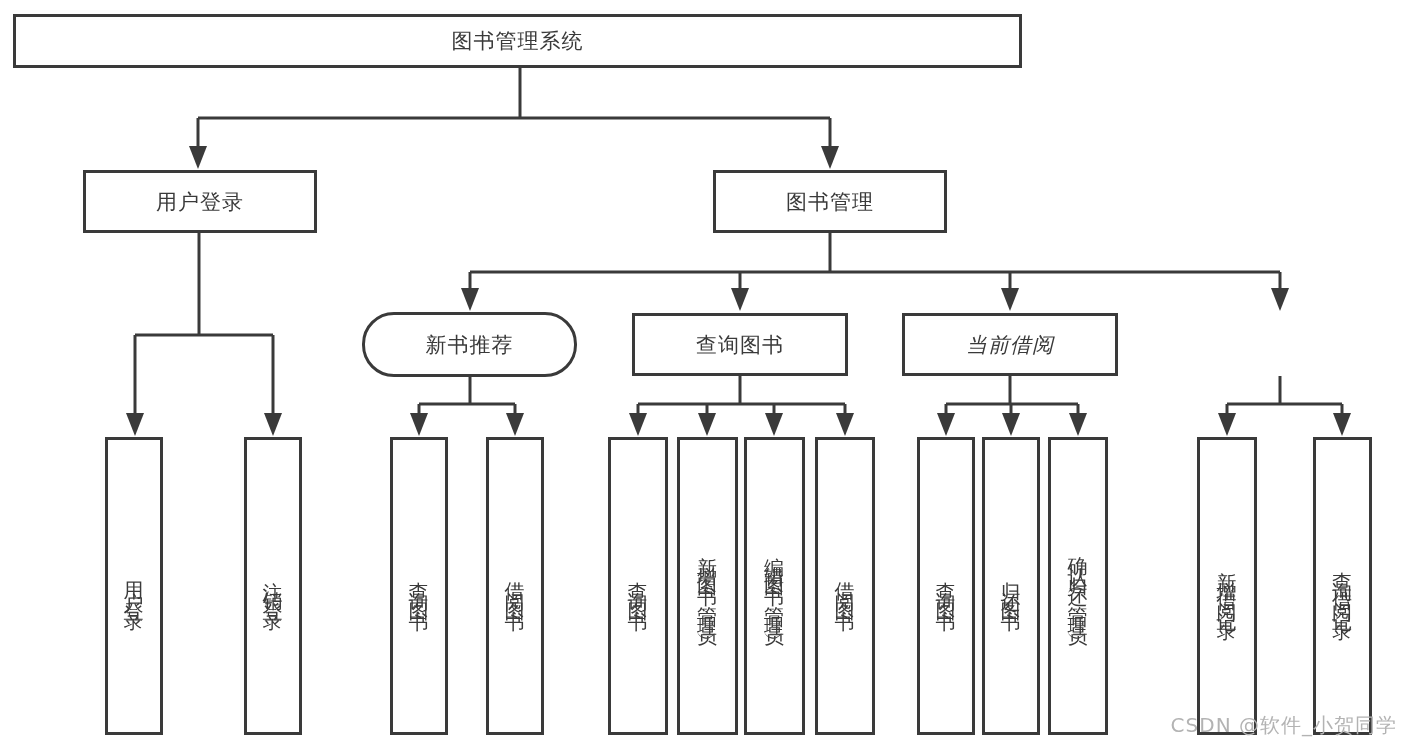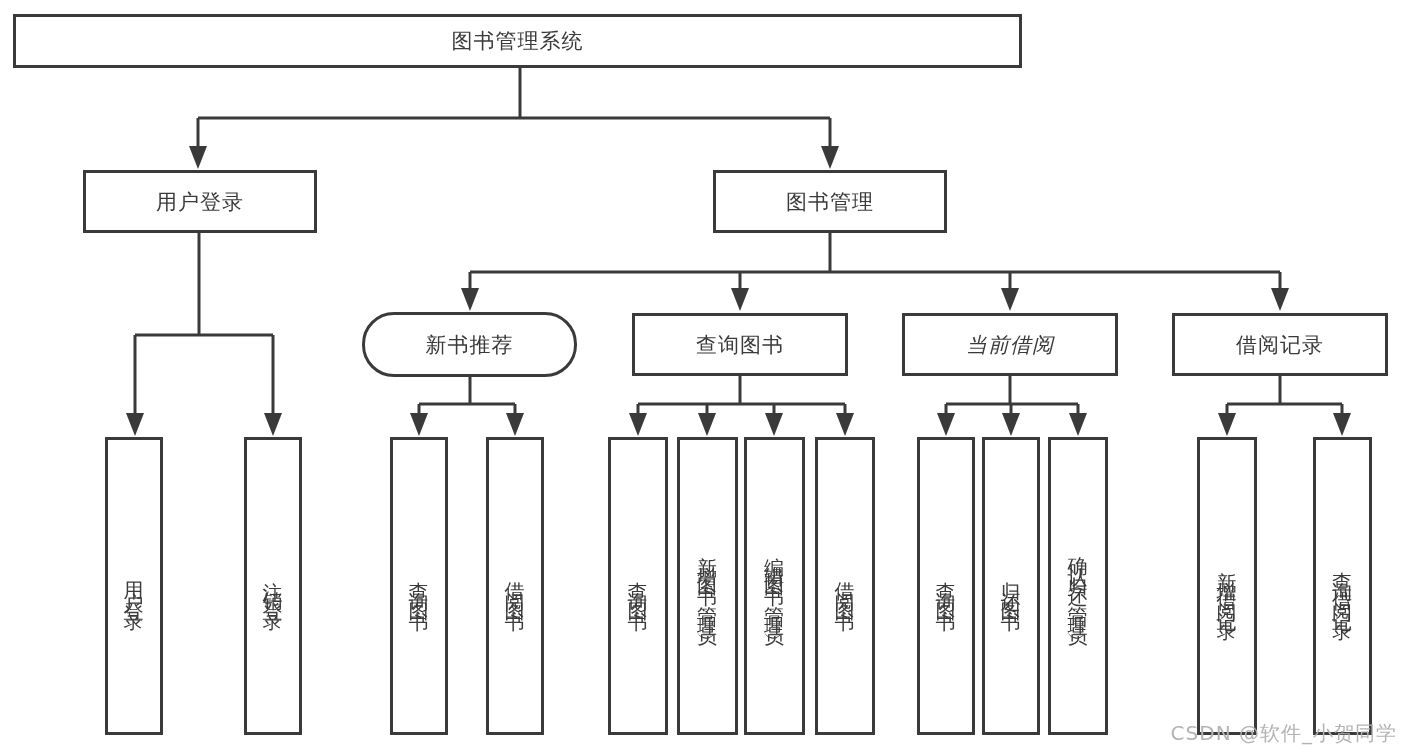--- a/index.html
+++ b/index.html
@@ -41,21 +41,21 @@
   .vtext{
     writing-mode:vertical-rl;
     text-orientation:mixed;
     font-size:20px;
     line-height:1;
     letter-spacing:10px;
     white-space:nowrap;
   }
   .watermark{
     position:absolute;
-    right:8px;bottom:0;
+    right:8px;bottom:8px;
     font-size:20px;
     color:var(--wm);
     letter-spacing:1px;
     white-space:nowrap;
   }
 </style>
 </head>
 <body>
 
 <div class="canvas">
@@ -123,21 +123,20 @@
   </svg>
 
   <div class="node" style="left:13px;top:14px;width:1009px;height:54px;">图书管理系统</div>
 
   <div class="node" style="left:83px;top:170px;width:234px;height:63px;">用户登录</div>
   <div class="node" style="left:713px;top:170px;width:234px;height:63px;">图书管理</div>
 
   <div class="node" style="left:362px;top:312px;width:215px;height:65px;border-radius:32px;">新书推荐</div>
   <div class="node" style="left:632px;top:313px;width:216px;height:63px;">查询图书</div>
   <div class="node" style="left:902px;top:313px;width:216px;height:63px;font-style:italic;">当前借阅</div>
-  <div class="node" style="left:1172px;top:313px;width:216px;height:63px;">借阅记录</div>
 
   <div class="leaf" style="left:105px;width:58px;">
     <span class="vtext">用户登录</span>
   </div>
   <div class="leaf" style="left:244px;width:58px;">
     <span class="vtext">注销登录</span>
   </div>
 
   <div class="leaf" style="left:390px;width:58px;">
     <span class="vtext">查询图书</span>

